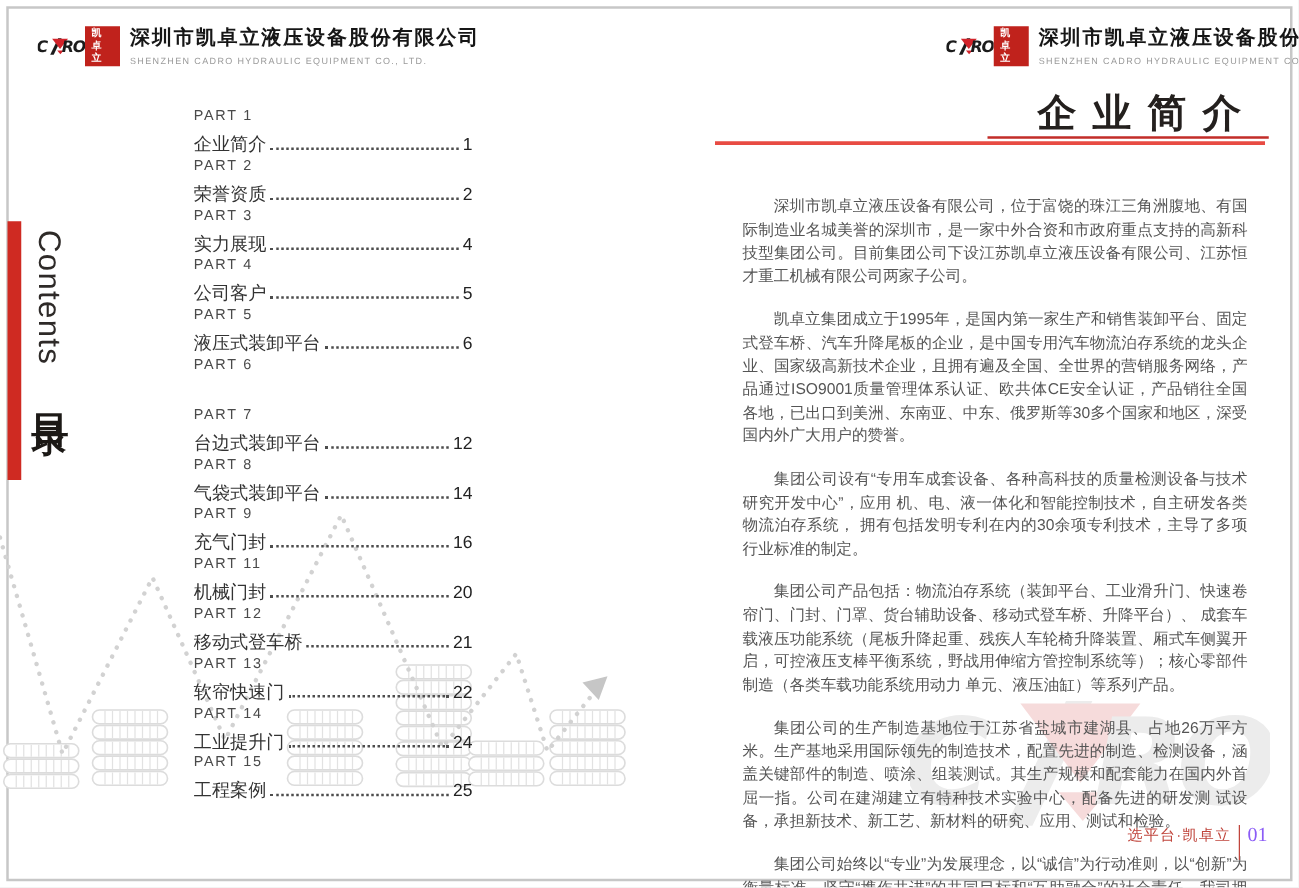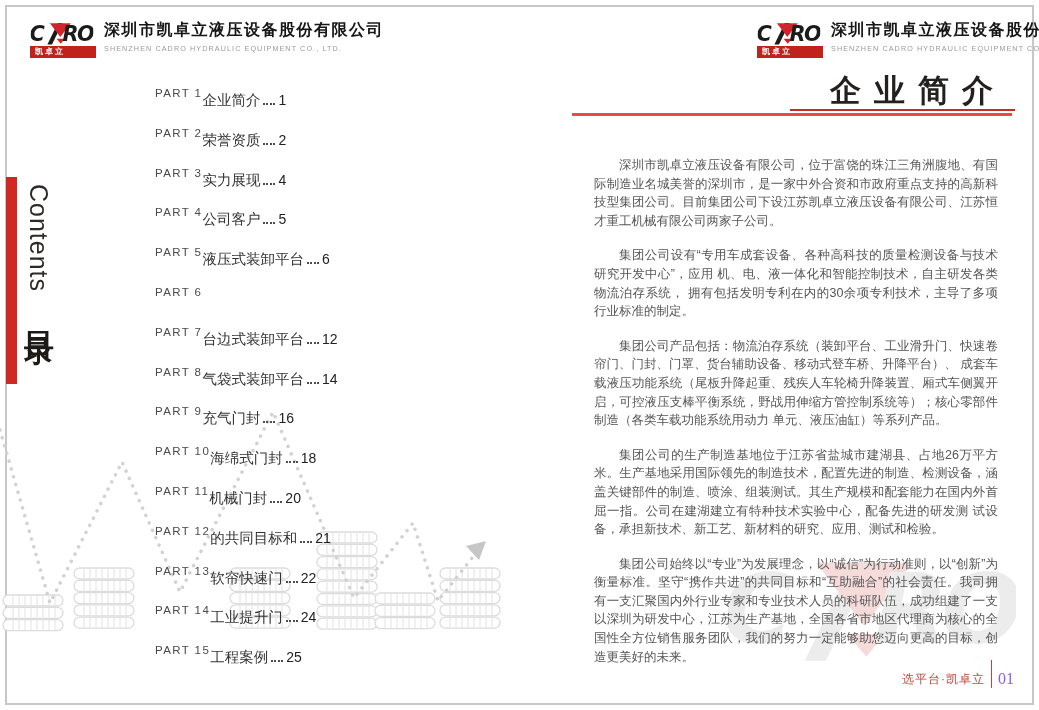--- a/index.html
+++ b/index.html
@@ -6,21 +6,21 @@
   .canvas{
     position:relative;width:1039px;height:710px;background:#ffffff;
     font-family:"Liberation Sans",sans-serif;overflow:hidden;
   }
   .frame{position:absolute;inset:5px;border:2px solid #c7c7c7;pointer-events:none;z-index:0;}
 
   
   .hdr{position:absolute;top:20px;display:flex;gap:8px;align-items:flex-start;z-index:2;}
   .hdr-left{left:30px;}
   .hdr-right{left:757px;}
-  .logo-block{display:flex;flex-direction:column;width:66px;}
+  .logo-block{display:flex;align-items:center;width:66px;}
   .mark{width:64px;height:25px;color:#1b1b1b;--tri:#d2232a;}
   .logo-sub{margin-top:1px;background:#c0221c;color:#fff;font-size:8px;font-weight:bold;
     padding:1px 5px;letter-spacing:2px;line-height:10px;}
   .hdr-text{display:flex;flex-direction:column;}
   .co-cn{font-family:"Liberation Serif",serif;font-weight:bold;font-size:16px;color:#161616;
     letter-spacing:1.5px;white-space:nowrap;}
   .co-en{font-size:7.2px;color:#9a9a9a;letter-spacing:1.1px;margin-top:3px;white-space:nowrap;}
 
   
   .red-bar{position:absolute;left:6px;top:177px;width:11px;height:207px;background:#cf2a22;z-index:2;}
@@ -28,41 +28,41 @@
     z-index:2;line-height:1;}
   .vside .ven{font-size:25px;color:#2e2a28;letter-spacing:1px;}
   .vside .vcn{font-size:30px;font-weight:bold;color:#1c1916;letter-spacing:5px;margin-top:10px;}
 
   
   .deco{position:absolute;left:0;top:400px;width:540px;height:272px;z-index:1;}
 
   
   .toc-list{position:absolute;left:155px;top:86px;width:223px;margin:0;padding:0;
     list-style:none;z-index:3;}
-  .toc-entry{height:39.8px;display:flex;flex-direction:row;}
+  .toc-entry{height:39.8px;display:flex;flex-direction:column;}
   .toc-part{font-size:11.5px;color:#4a4a4a;letter-spacing:1.4px;line-height:15px;}
   .toc-row{display:flex;align-items:baseline;margin-top:5px;}
   .toc-title{font-size:14.5px;color:#333;white-space:nowrap;}
   .toc-leader{flex:1;border-bottom:2px dotted #4d4d4d;margin:0 3px 3px 3px;min-width:12px;}
   .toc-page{font-size:14px;color:#222;}
 
   
   .intro{position:absolute;left:572px;top:76px;width:442px;z-index:2;}
   .intro-title{margin:0;font-size:31px;font-weight:bold;color:#24201e;text-align:right;
     letter-spacing:13px;padding-right:8px;line-height:30px;}
   .rule-short{position:absolute;left:218px;top:33px;width:225px;height:2px;background:#c22d28;}
   .rule-long{position:absolute;left:0;top:37px;width:440px;height:3px;background:#e84b43;}
   .intro-body{position:absolute;left:6px;top:64px;width:436px;}
   .intro-body p{margin:16px;text-indent:2em;font-size:12.5px;line-height:18.6px;
     text-align:justify;color:#555;}
 
   
   .wm{position:absolute;left:728px;top:547px;width:288px;height:116px;
     color:#ececec;--tri:#f6dbdb;z-index:1;}
-  .footer{position:absolute;left:902px;top:660px;display:flex;align-items:flex-end;z-index:2;}
+  .footer{position:absolute;left:902px;top:660px;display:flex;align-items:flex-start;z-index:2;}
   .footer-tag{font-size:12px;color:#c0453c;letter-spacing:1px;}
   .footer-div{width:0;height:28px;border-left:1px solid #c0453c;margin:0 6px;}
   .footer-num{font-family:"Liberation Serif",serif;font-size:16px;color:#8b5cf6;}
 </style>
 </head>
 <body>
 
 <svg width="0" height="0" style="position:absolute" aria-hidden="true">
   <defs>
     <symbol id="cadro-mark" viewBox="0 0 300 120">
@@ -213,39 +213,31 @@
     </li>
     <li class="toc-entry">
       <span class="toc-part">PART 9</span>
       <span class="toc-row">
           <span class="toc-title">充气门封</span>
           <span class="toc-leader"></span>
           <span class="toc-page">16</span>
         </span>
     </li>
     <li class="toc-entry">
-      <span class="toc-part">PART 10</span>
-      <span class="toc-row">
-          <span class="toc-title">海绵式门封</span>
-          <span class="toc-leader"></span>
-          <span class="toc-page">18</span>
-        </span>
-    </li>
-    <li class="toc-entry">
       <span class="toc-part">PART 11</span>
       <span class="toc-row">
           <span class="toc-title">机械门封</span>
           <span class="toc-leader"></span>
           <span class="toc-page">20</span>
         </span>
     </li>
     <li class="toc-entry">
       <span class="toc-part">PART 12</span>
       <span class="toc-row">
-          <span class="toc-title">的共同目标和</span>
+          <span class="toc-title">移动式登车桥</span>
           <span class="toc-leader"></span>
           <span class="toc-page">21</span>
         </span>
     </li>
     <li class="toc-entry">
       <span class="toc-part">PART 13</span>
       <span class="toc-row">
           <span class="toc-title">软帘快速门</span>
           <span class="toc-leader"></span>
           <span class="toc-page">22</span>
@@ -268,20 +260,21 @@
         </span>
     </li>
   </ol>
 
   <section class="intro">
     <h1 class="intro-title">企业简介</h1>
     <div class="rule-short"></div>
     <div class="rule-long"></div>
     <div class="intro-body">
       <p>深圳市凯卓立液压设备有限公司，位于富饶的珠江三角洲腹地、有国际制造业名城美誉的深圳市，是一家中外合资和市政府重点支持的高新科技型集团公司。目前集团公司下设江苏凯卓立液压设备有限公司、江苏恒才重工机械有限公司两家子公司。</p>
+      <p>凯卓立集团成立于1995年，是国内第一家生产和销售装卸平台、固定式登车桥、汽车升降尾板的企业，是中国专用汽车物流泊存系统的龙头企业、国家级高新技术企业，且拥有遍及全国、全世界的营销服务网络，产品通过ISO9001质量管理体系认证、欧共体CE安全认证，产品销往全国各地，已出口到美洲、东南亚、中东、俄罗斯等30多个国家和地区，深受国内外广大用户的赞誉。</p>
       <p>集团公司设有“专用车成套设备、各种高科技的质量检测设备与技术研究开发中心”，应用 机、电、液一体化和智能控制技术，自主研发各类物流泊存系统， 拥有包括发明专利在内的30余项专利技术，主导了多项行业标准的制定。</p>
       <p>集团公司产品包括：物流泊存系统（装卸平台、工业滑升门、快速卷帘门、门封、门罩、货台辅助设备、移动式登车桥、升降平台）、 成套车载液压功能系统（尾板升降起重、残疾人车轮椅升降装置、厢式车侧翼开启，可控液压支棒平衡系统，野战用伸缩方管控制系统等）；核心零部件制造（各类车载功能系统用动力 单元、液压油缸）等系列产品。</p>
       <p>集团公司的生产制造基地位于江苏省盐城市建湖县、占地26万平方米。生产基地采用国际领先的制造技术，配置先进的制造、检测设备，涵盖关键部件的制造、喷涂、组装测试。其生产规模和配套能力在国内外首屈一指。公司在建湖建立有特种技术实验中心，配备先进的研发测 试设备，承担新技术、新工艺、新材料的研究、应用、测试和检验。</p>
       <p>集团公司始终以“专业”为发展理念，以“诚信”为行动准则，以“创新”为衡量标准。坚守“携作共进”的共同目标和“互助融合”的社会责任。我司拥有一支汇聚国内外行业专家和专业技术人员的科研队伍，成功组建了一支以深圳为研发中心，江苏为生产基地，全国各省市地区代理商为核心的全国性全方位销售服务团队，我们的努力一定能够助您迈向更高的目标，创造更美好的未来。</p>
     </div>
   </section>
 
   <svg class="wm" viewBox="0 0 300 120">
     <use href="#cadro-mark" xlink:href="#cadro-mark"></use>
   </svg>

